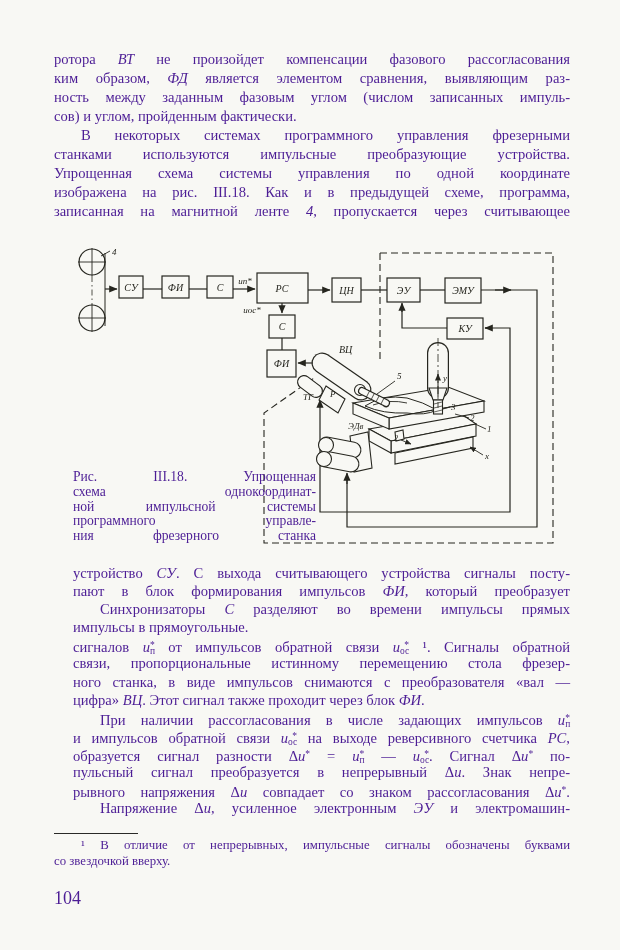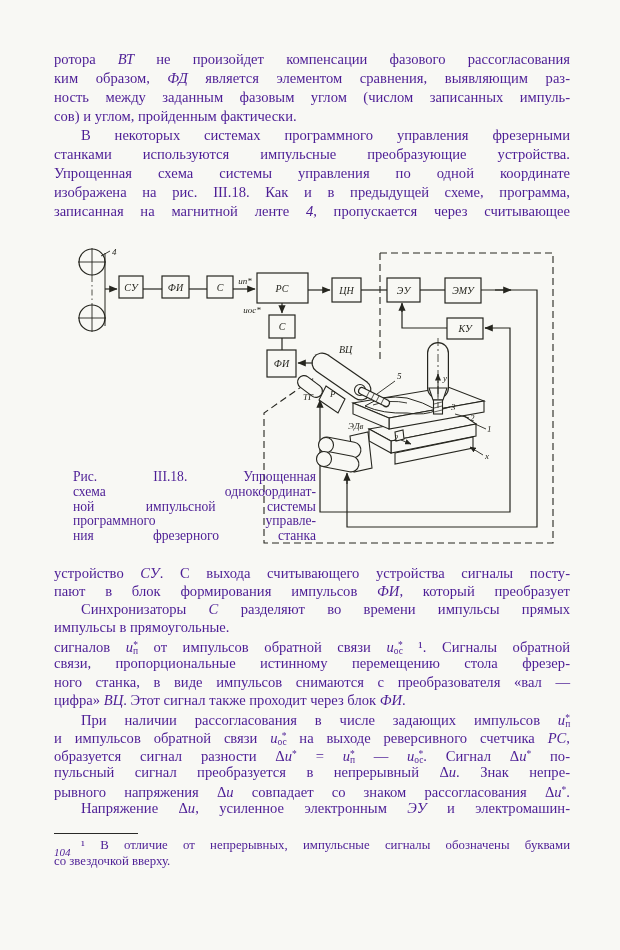--- a/index.html
+++ b/index.html
@@ -1,33 +1,33 @@
 <!DOCTYPE html>
 <html><head>
 <meta charset="utf-8">
 <style>
   html,body{margin:0;padding:0;background:#e9e9e6;}
   .page{position:relative;width:620px;height:950px;background:#f8f8f4;overflow:hidden;
         font-family:"Liberation Serif","DejaVu Serif",serif;color:#4c1d95;}
   .tblock{position:absolute;left:54px;width:516px;}
   .tline{text-align:justify;text-align-last:justify;white-space:normal;overflow:visible;}
   .blockA .tline{font-size:14.6px;line-height:19.0px;height:19px;}
-  .blockB .tline{font-size:14.6px;line-height:18.1px;height:18.1px;}
+  .blockB .tline{font-size:14.6px;line-height:18.1px;height:18.1px;margin-left:19px;}
   .tline.ind{text-indent:27px;}
   .tline.last{text-align-last:left;}
   sup{font-size:9.5px;vertical-align:4px;}
   sub{font-size:9.5px;vertical-align:-2px;}
   sub + sup{margin-left:-5px;}
   .caption{position:absolute;left:61px;top:470px;width:243px;margin-left:12px;}
   .caption .tline{font-size:13.6px;line-height:14.8px;height:14.8px;}
   .fig{position:absolute;left:55px;top:240px;width:520px;height:322px;}
   .footnote{position:absolute;left:54px;top:833px;width:516px;}
   .fnrule{width:84px;border-top:1.4px solid #2a2a27;margin-bottom:3px;}
   .footnote .tline{font-size:12.8px;line-height:16.2px;height:16.2px;}
-  .pagenum{position:absolute;left:54px;top:846px;font-size:11px;font-style:italic;}
+  .pagenum{position:absolute;left:54px;top:888px;font-size:18px;}
   svg text{font-family:"Liberation Serif","DejaVu Serif",serif;font-style:italic;fill:#26261f;}
 </style>
 </head>
 <body>
 
 <div class="page">
 
   <div class="tblock blockA" style="top:50px;">
       <div class="tline">ротора <i>ВТ</i> не произойдет компенсации фазового рассогласования</div>
       <div class="tline">ким образом, <i>ФД</i> является элементом сравнения, выявляющим раз-</div>

